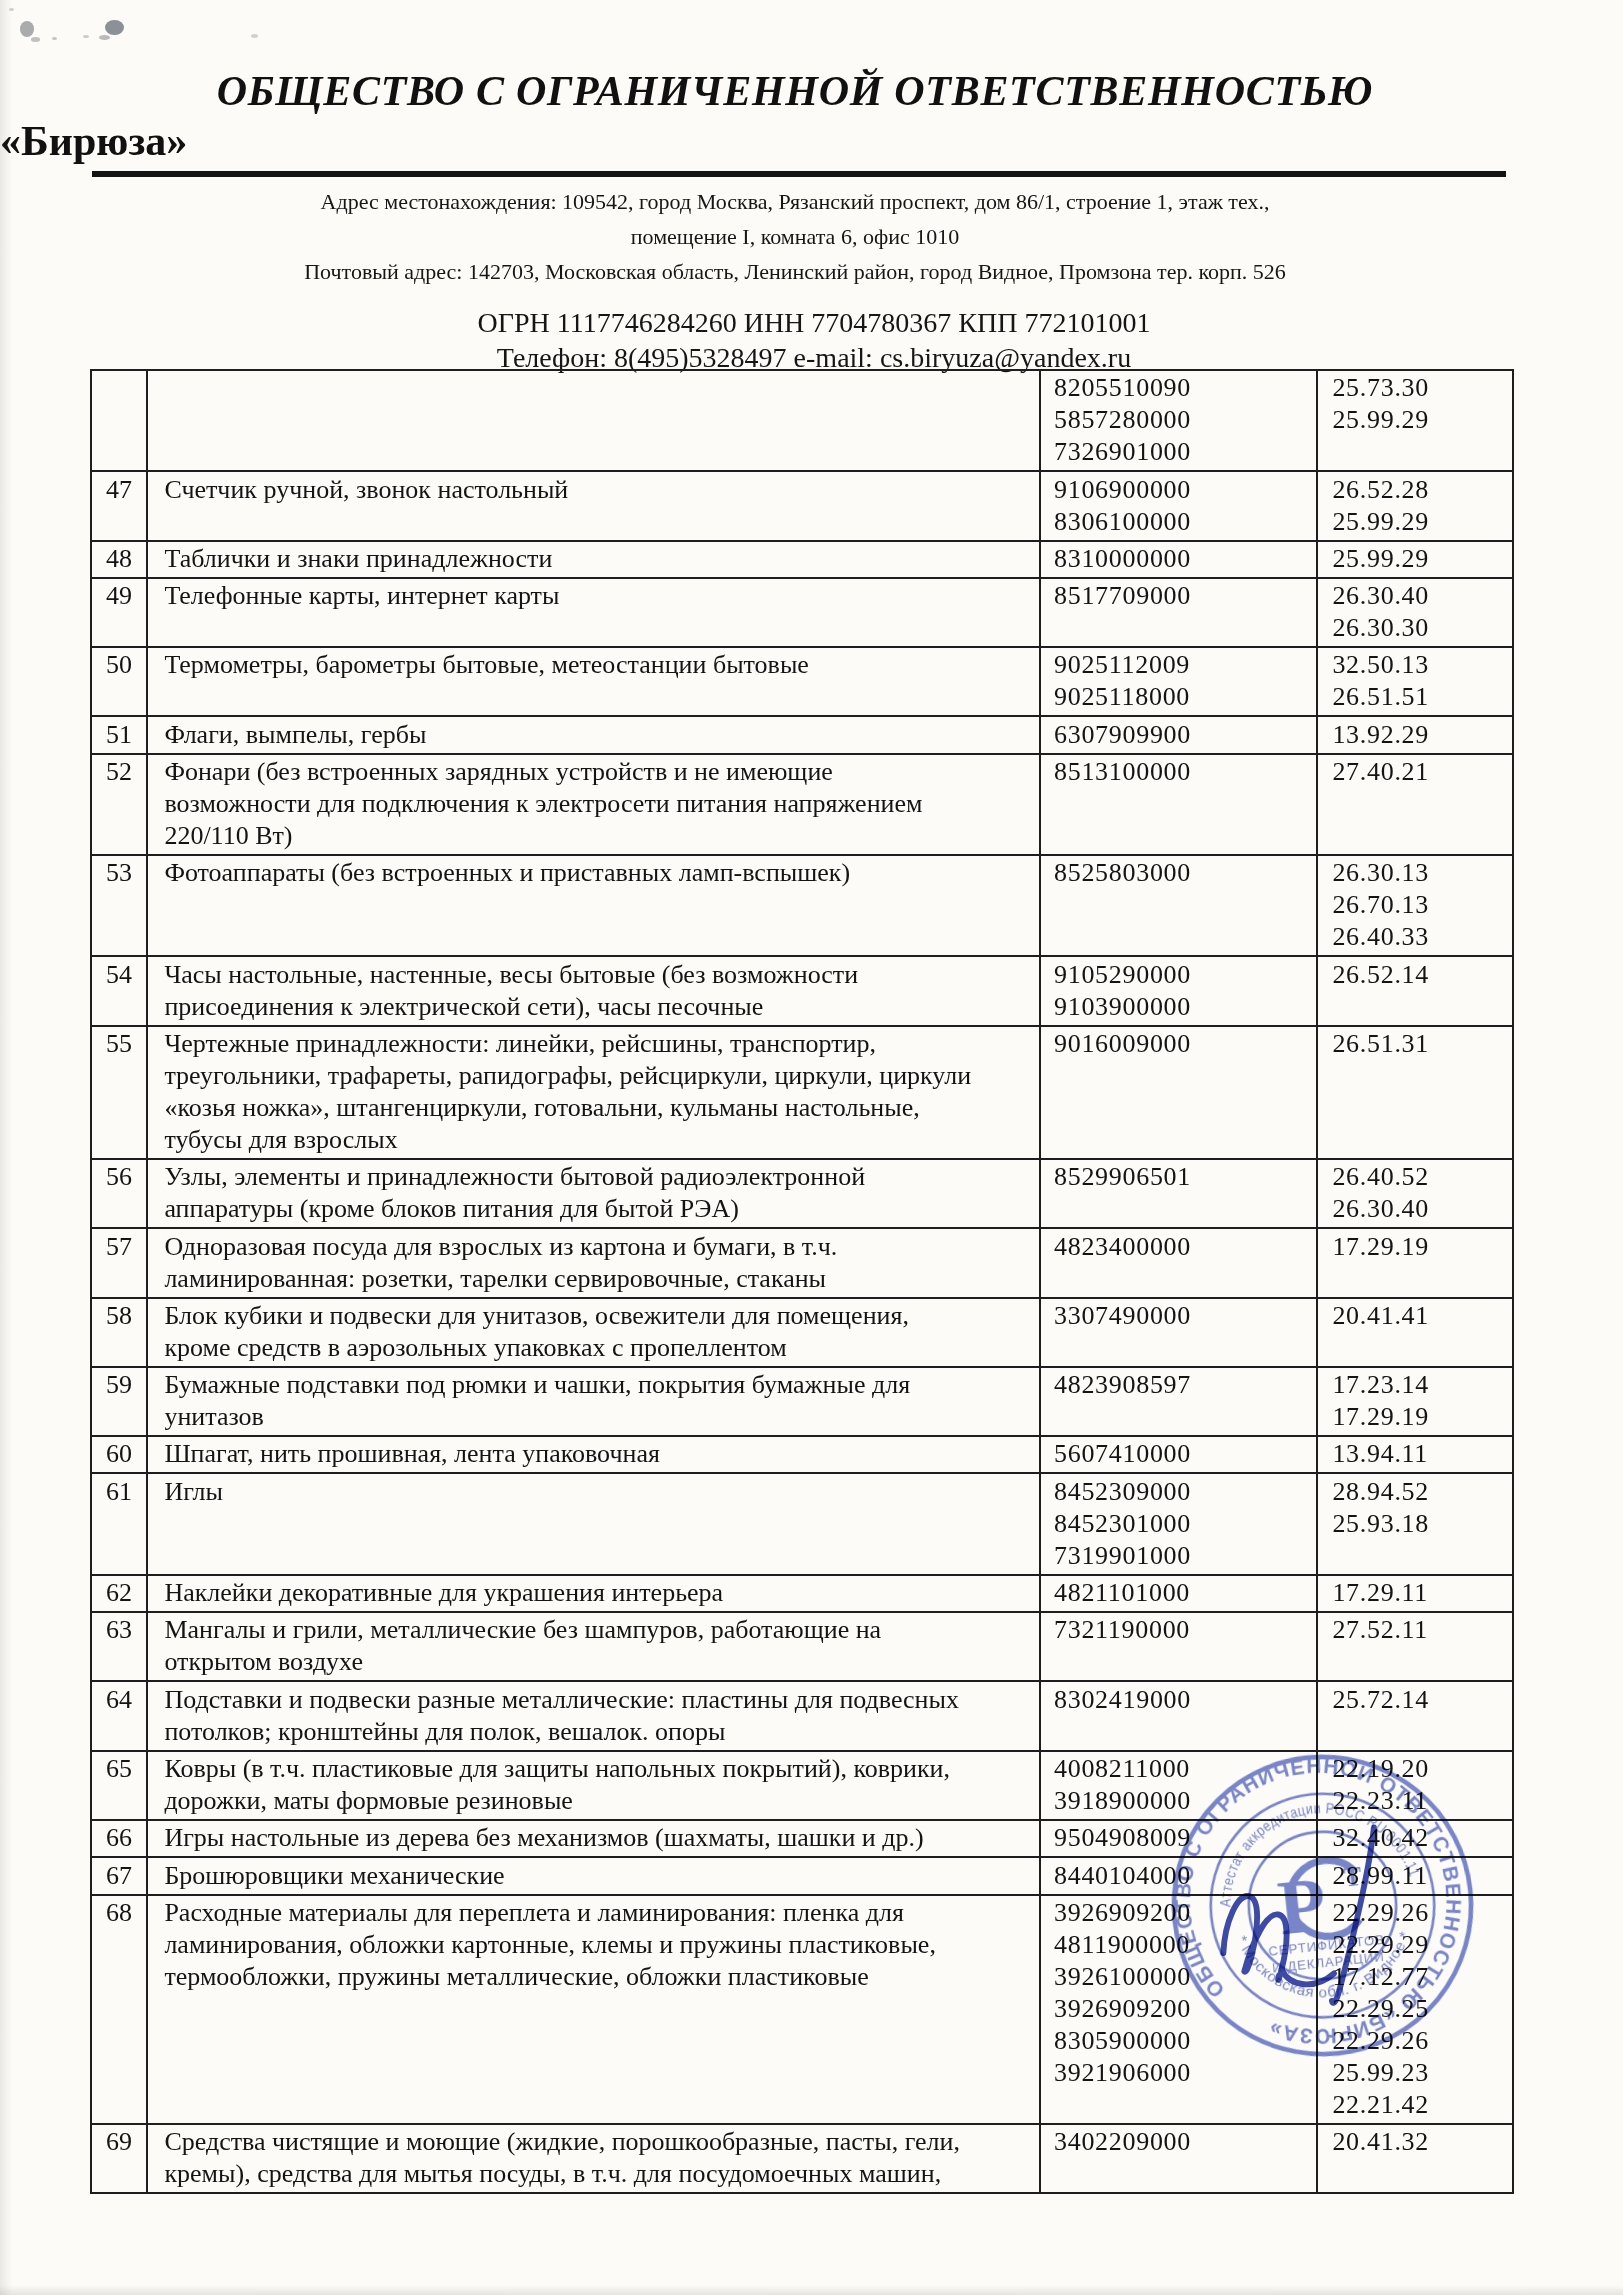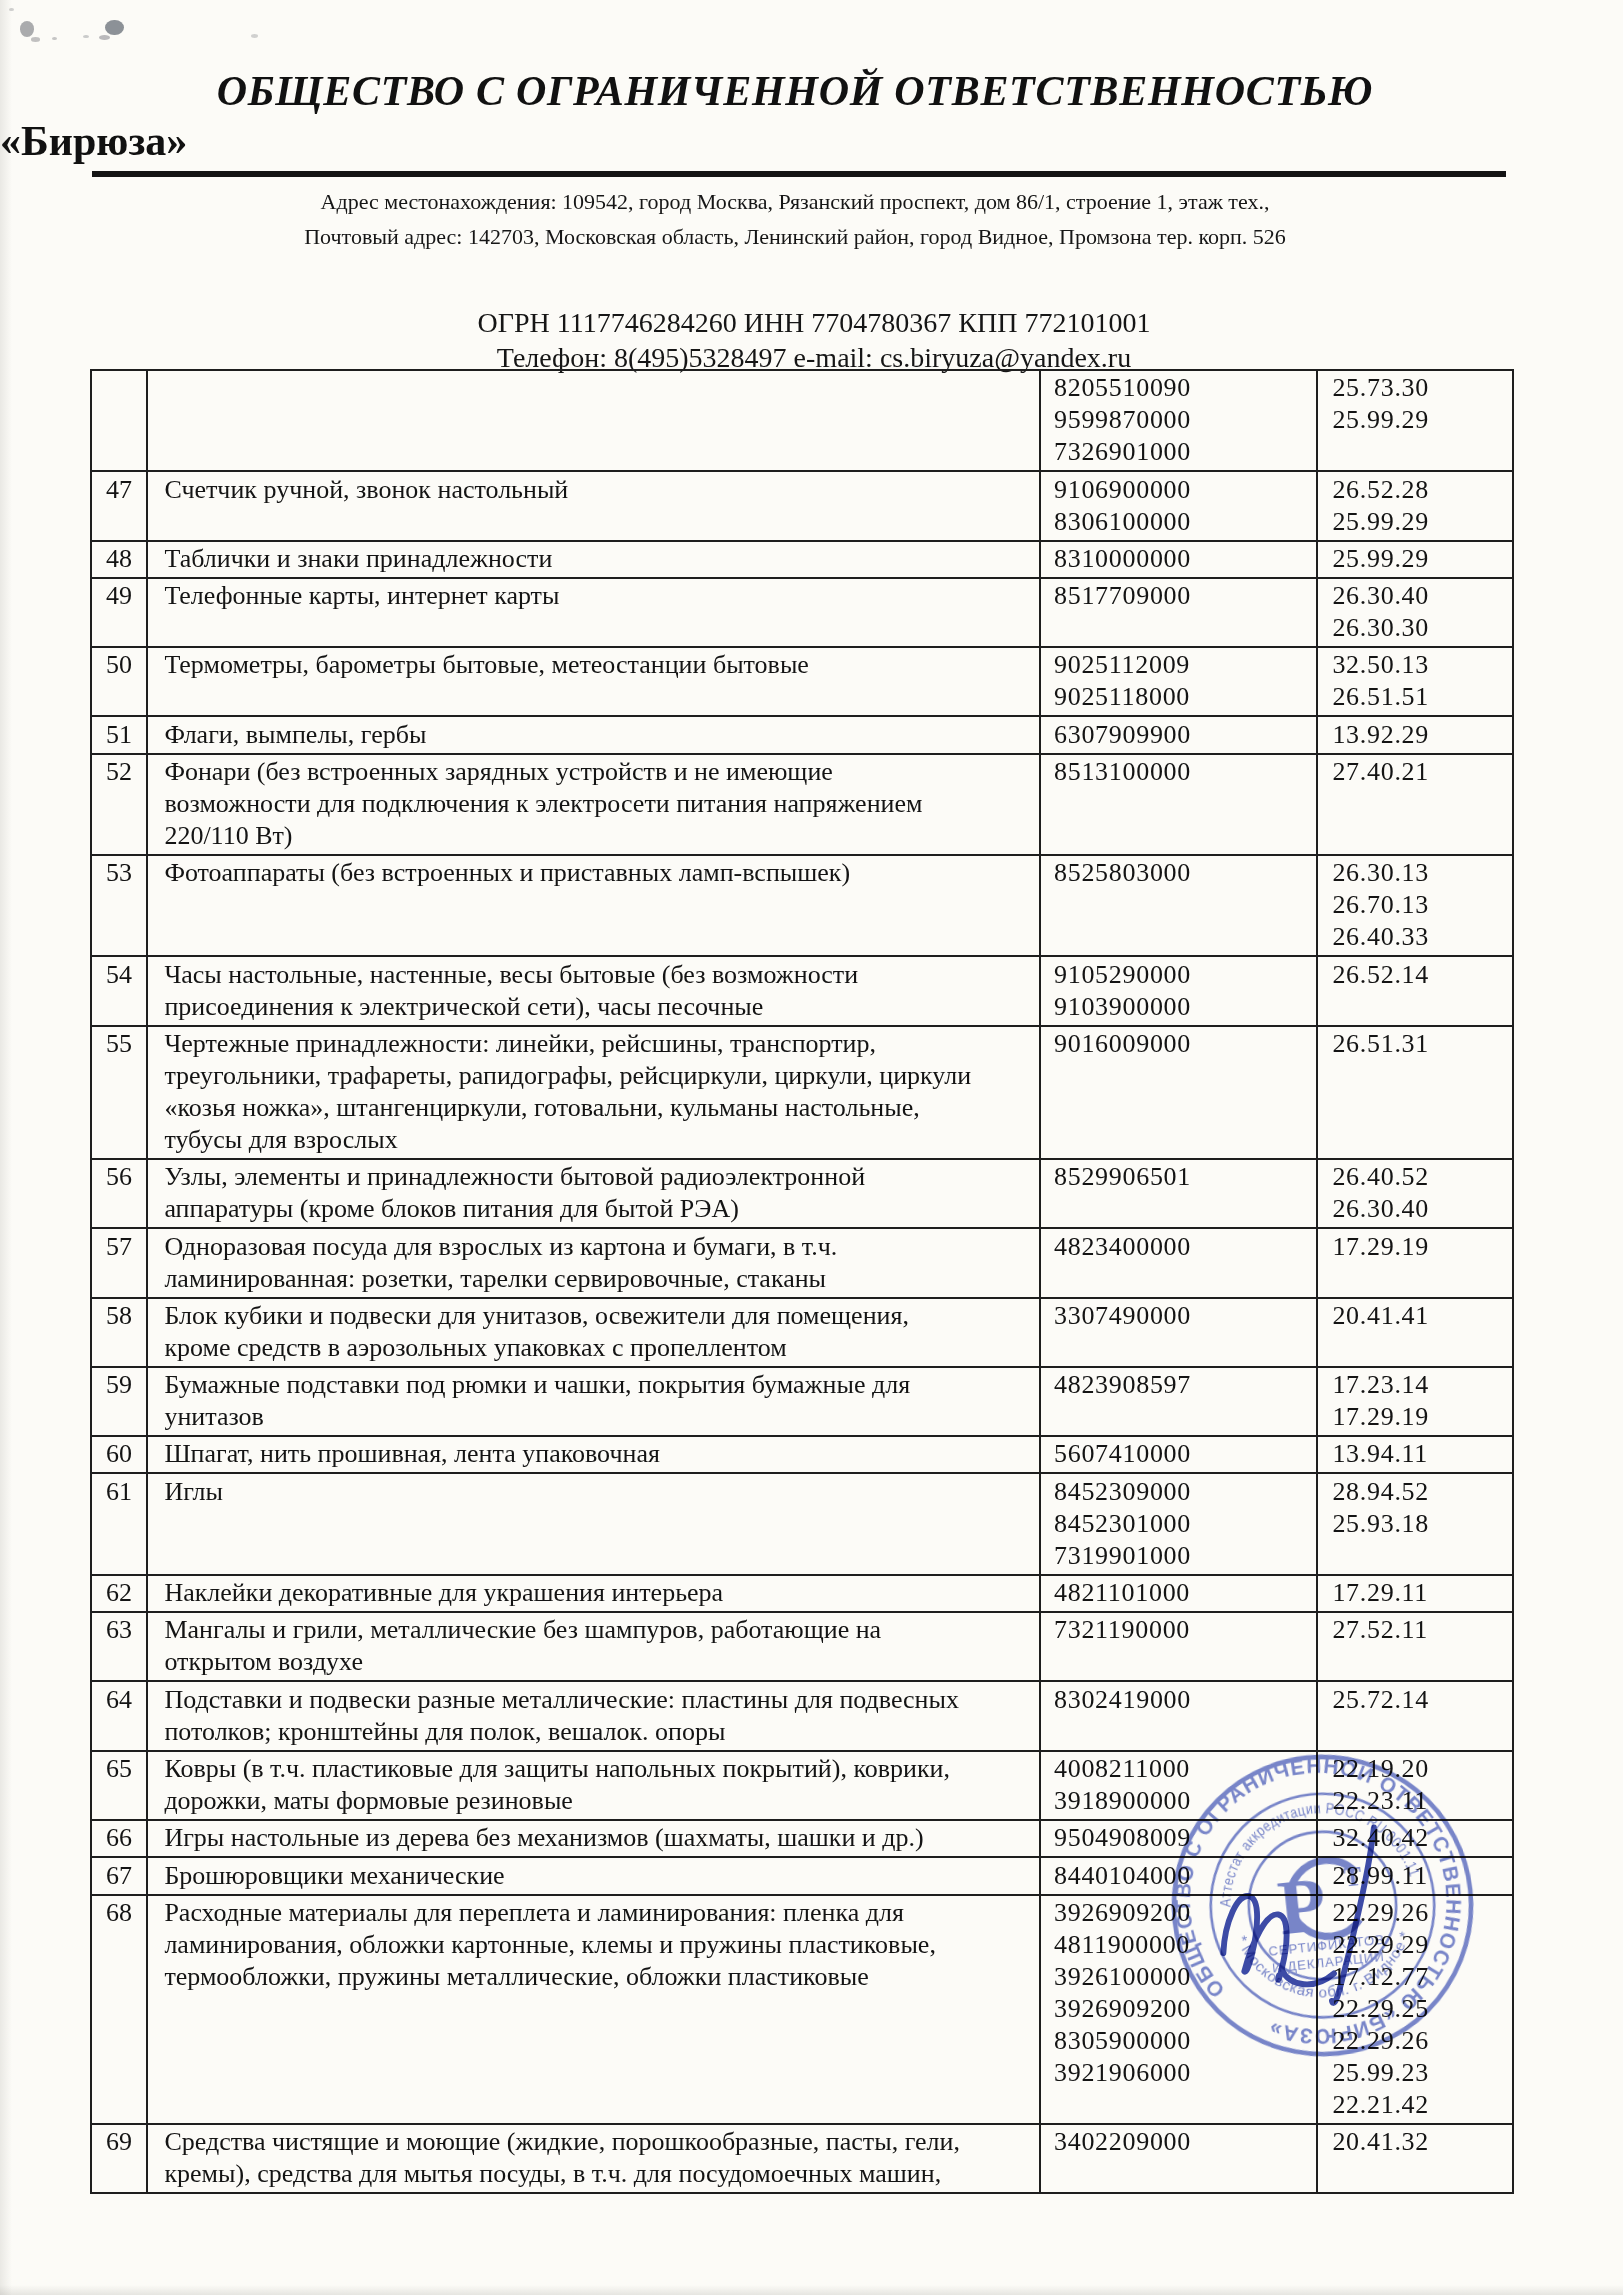--- a/index.html
+++ b/index.html
@@ -72,20 +72,21 @@
   <div class="speck" style="left:83px;top:35px;width:5.9px;height:3.3px;opacity:.45;"></div>
   <div class="speck" style="left:251px;top:34px;width:7.2px;height:3.9px;opacity:.4;"></div>
   <div class="speck" style="left:9.2px;top:7.9px;width:4.6px;height:3.3px;opacity:.4;"></div>
 
   <div class="title1">ОБЩЕСТВО С ОГРАНИЧЕННОЙ ОТВЕТСТВЕННОСТЬЮ</div>
   <div class="title2">«Бирюза»</div>
   <div class="rule"></div>
 
   <div class="addr">
     <div>Адрес местонахождения: 109542, город Москва, Рязанский проспект, дом 86/1, строение 1, этаж тех.,</div>
+    <div>помещение I, комната 6, офис 1010</div>
     <div>Почтовый адрес: 142703, Московская область, Ленинский район, город Видное, Промзона тер. корп. 526</div>
   </div>
 
   <div class="org">
     <div>ОГРН 1117746284260 ИНН 7704780367 КПП 772101001</div>
     <div>Телефон: 8(495)5328497 e-mail: cs.biryuza@yandex.ru</div>
   </div>
 
   <table class="products">
     <colgroup>
@@ -93,21 +94,21 @@
         <col style="width:893px">
         <col style="width:277px">
         <col style="width:196px">
     </colgroup>
     <tbody id="table-body">
     <tr>
       <td class="c-num"></td>
       <td class="c-desc"></td>
       <td class="c-code">
             <div class="ln">8205510090</div>
-            <div class="ln">9599870000</div>
+            <div class="ln">5857280000</div>
             <div class="ln">7326901000</div>
           </td>
       <td class="c-class">
             <div class="ln">25.73.30</div>
             <div class="ln">25.99.29</div>
           </td>
     </tr>
 
     <tr>
       <td class="c-num">

